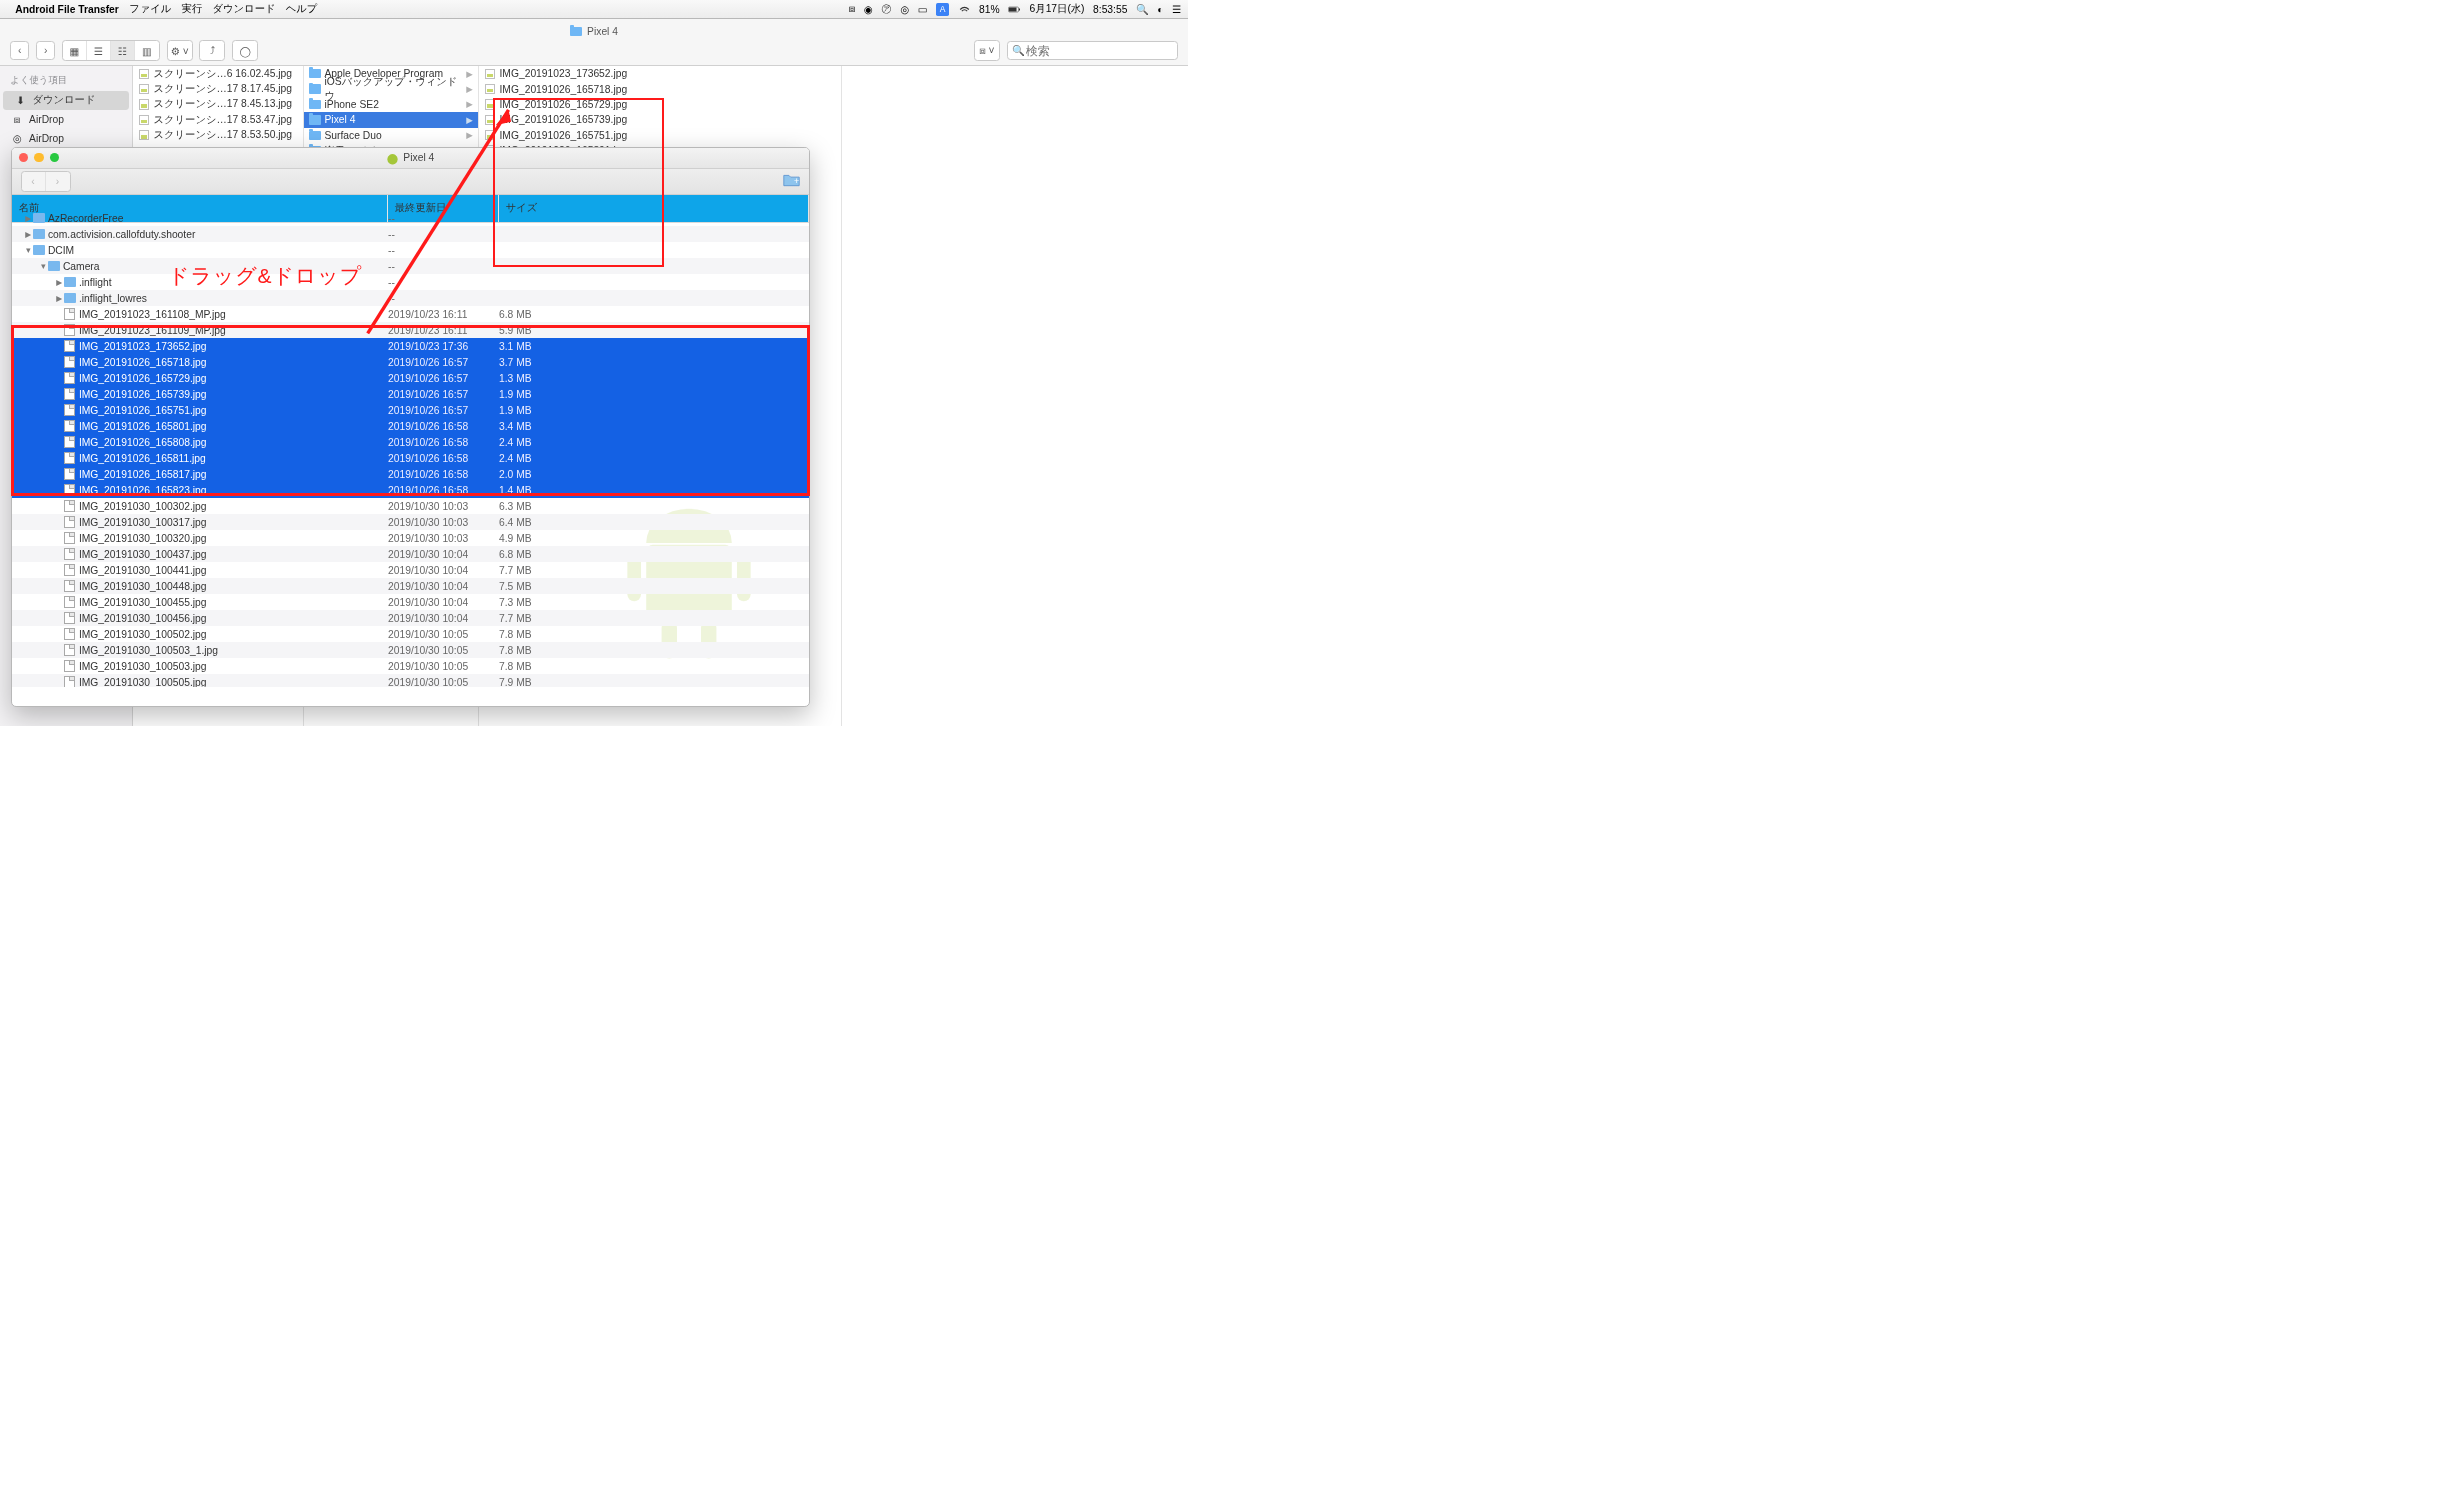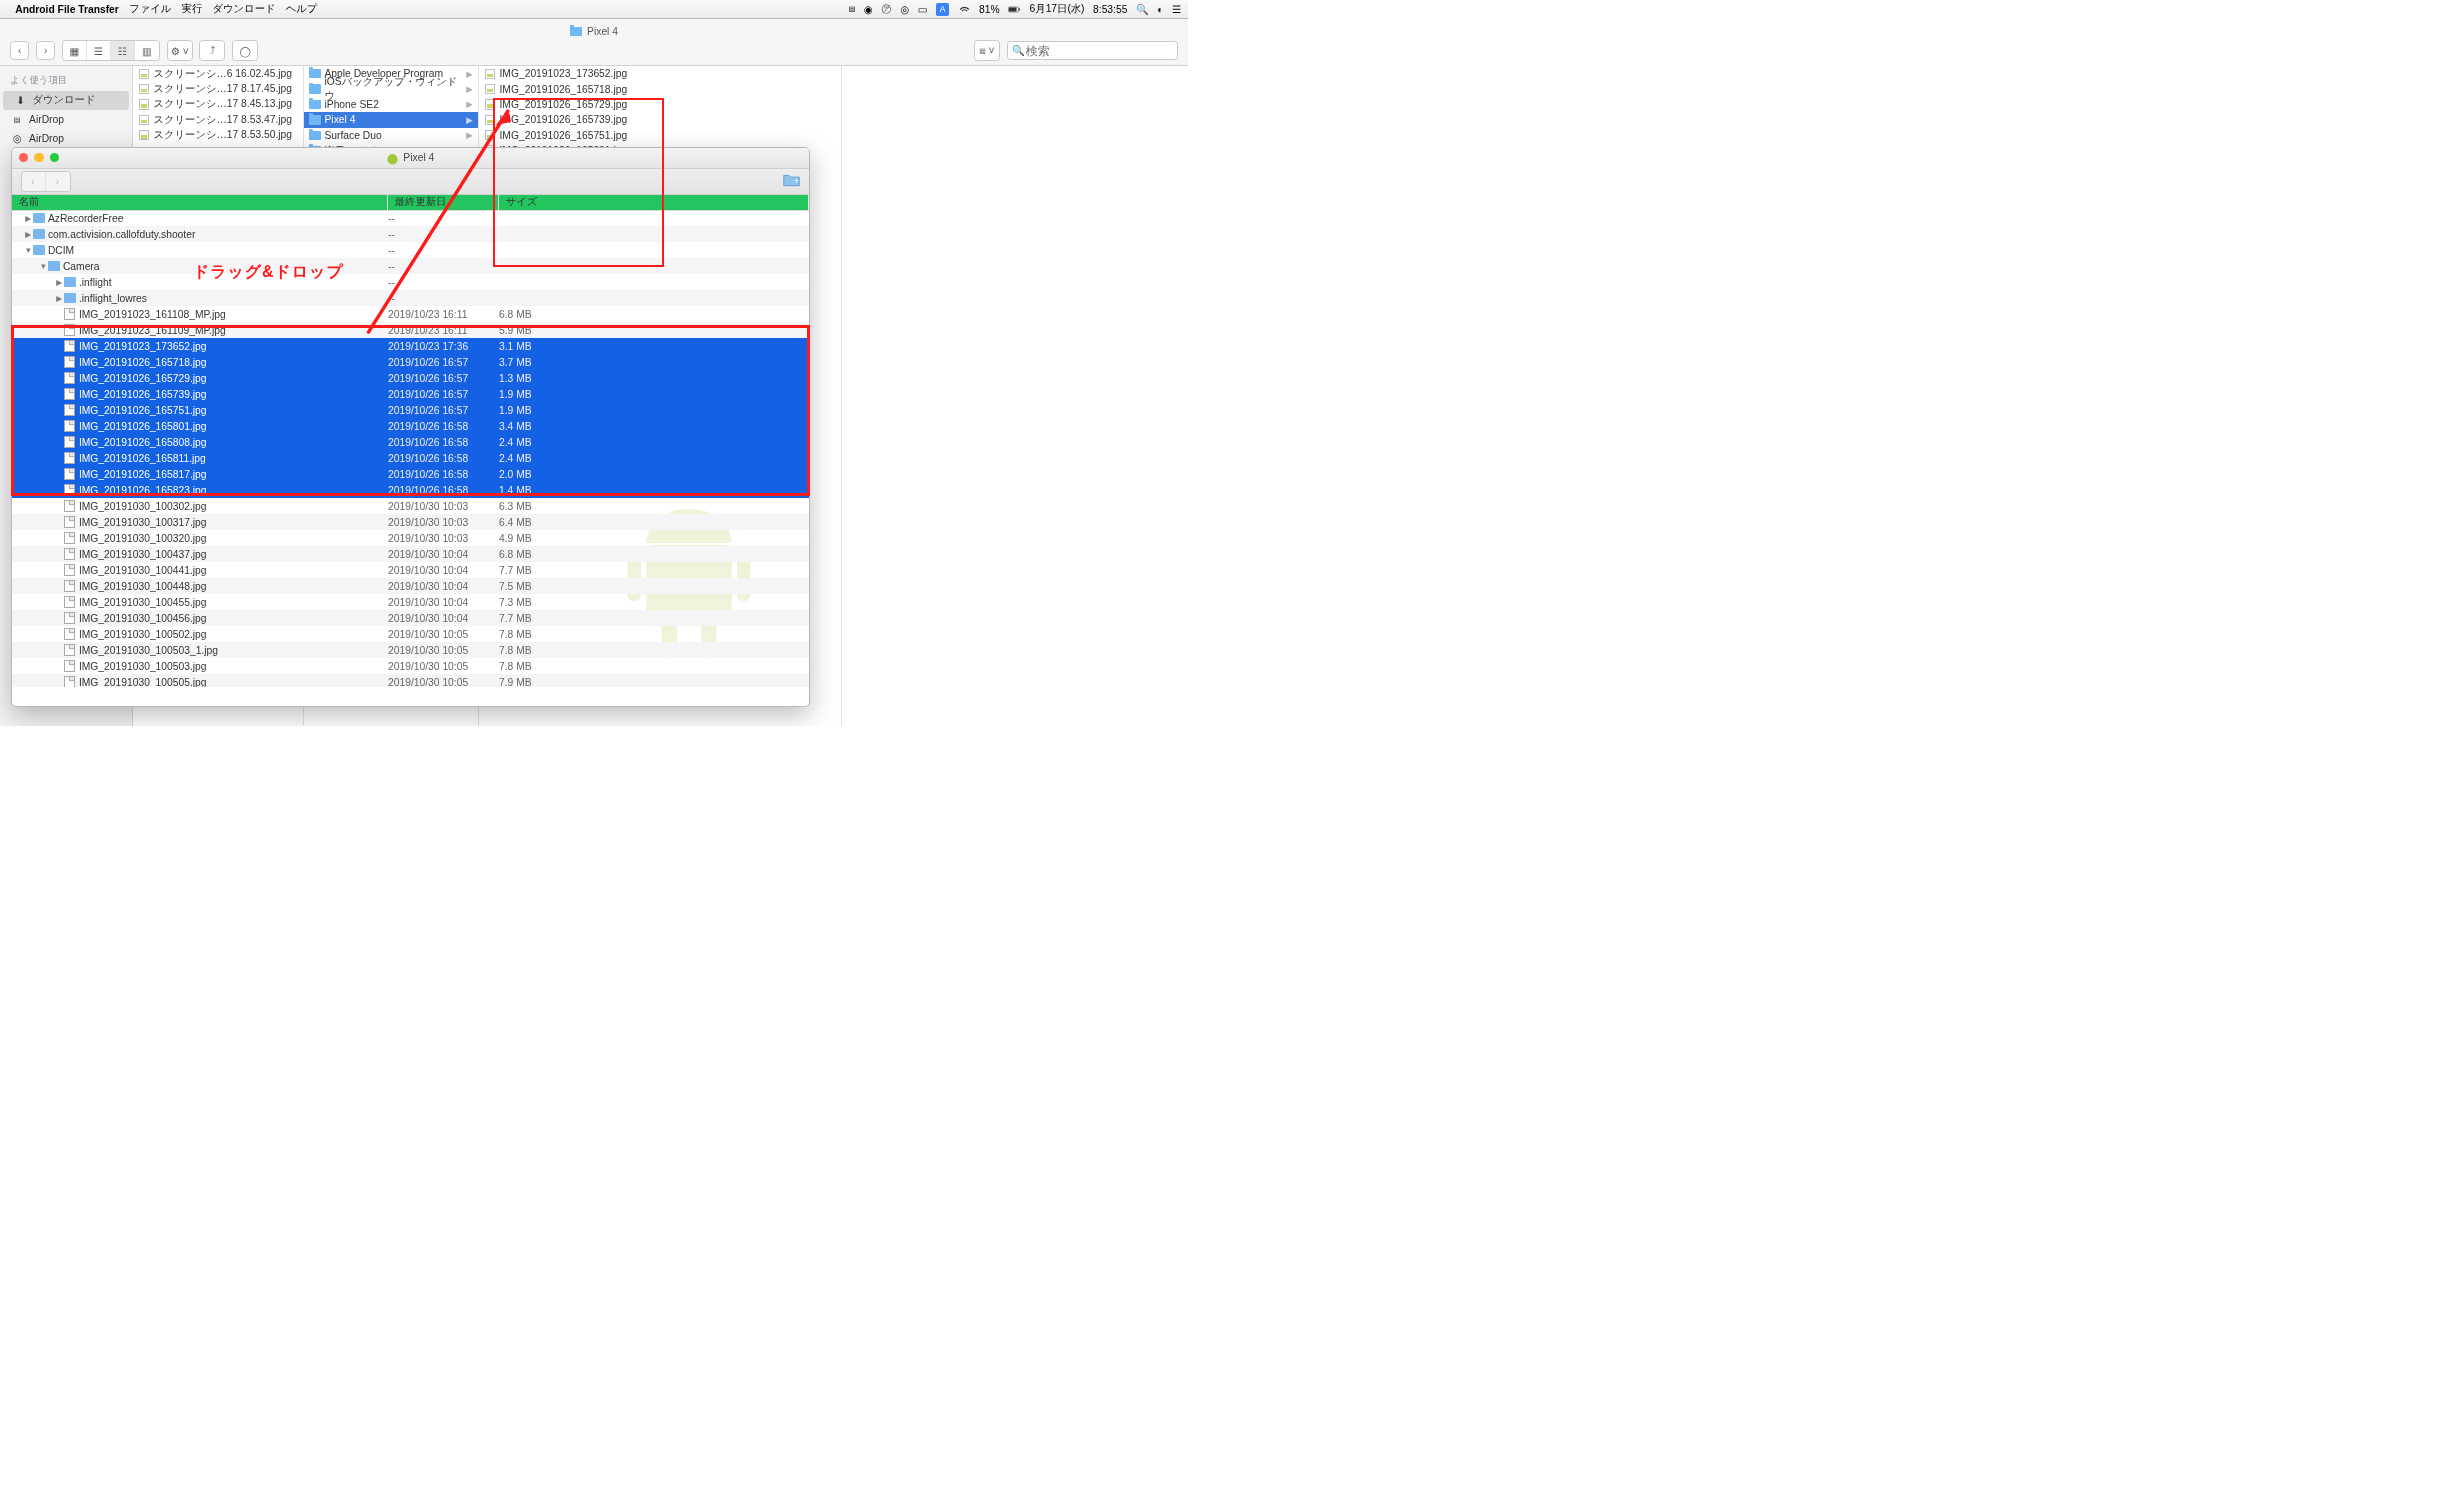--- a/index.html
+++ b/index.html
@@ -41,21 +41,21 @@
 .img-icon{width:10.3px;height:10.3px;background:#fff;border:0.9px solid #bfbfbf;position:relative}
 .img-icon::after{content:"";position:absolute;bottom:0.9px;left:0.9px;right:0.9px;height:3.4px;background:#c9d86a}
 .aft{position:absolute;left:11px;top:147px;width:799px;height:560px;background:#fff;border:0.9px solid #b8b8b8;border-radius:5.1px;box-shadow:0 8.5px 26px rgba(0,0,0,.25);overflow:hidden}
 .aft .titlebar{height:20.5px;background:linear-gradient(#f3f3f3,#e6e6e6);border-bottom:0.9px solid #cfcfcf;display:flex;align-items:center;padding:0 6.8px;position:relative}
 .aft .dots{display:flex;gap:6px}
 .aft .dot{width:9.4px;height:9.4px;border-radius:50%}
 .aft .dr{background:#ff5f57}.aft .dy{background:#febc2e}.aft .dg{background:#28c840}
 .aft .wtitle{position:absolute;left:0;right:0;text-align:center;font-size:11px;color:#444;display:flex;justify-content:center;align-items:center;gap:5.1px}
 .aft .tb2{height:26px;background:linear-gradient(#eee,#e3e3e3);border-bottom:0.9px solid #cfcfcf;display:flex;align-items:center;padding:0 8.5px;position:relative}
 .aft .tb2 .folderbtn{margin-left:auto;color:#5a93cf}
-.aft .cols{height:16px;background:#22c55e;border-bottom:0.9px solid #d9d9d9;display:flex;align-items:flex-end;font-size:9.4px;color:#333}
+.aft .cols{height:28px;background:#0ea5e9;border-bottom:0.9px solid #d9d9d9;display:flex;align-items:flex-end;font-size:9.4px;color:#333}
 .aft .cols .c{padding:0 6.8px;border-right:0.9px solid #e5e5e5;height:100%;display:flex;align-items:center}
 .aft .cols .cn{flex:0 0 376px}
 .aft .cols .cd{flex:0 0 111px}
 .aft .cols .cs{flex:1}
 .aft .list{position:absolute;top:62px;bottom:19px;left:0;right:0;overflow:hidden}
 .aft .r{height:16px;display:flex;align-items:center;font-size:10.3px;color:#333}
 .aft .r:nth-child(even){background:#f5f5f7}
 .aft .r.sel{background:#1461e4;color:#fff}
 .aft .r .cn{flex:0 0 376px;display:flex;align-items:center}
 .aft .r .cd{flex:0 0 111px;color:#666}
@@ -63,21 +63,21 @@
 .aft .r .cs{flex:1;color:#666}
 .aft .r.sel .cs{color:#eef}
 .aft .r .ind{display:inline-block}
 .aft .r .tri{width:8.5px;display:inline-flex;justify-content:center;color:#7a7a7a;font-size:7.7px}
 .aft .r.sel .tri{color:#dbe8ff}
 .aft .r .ic{width:12px;height:12px;margin-right:3.4px;display:inline-flex;align-items:center;justify-content:center}
 .aft .status{position:absolute;bottom:0;left:0;right:0;height:19px;background:linear-gradient(#f3f3f3,#e7e7e7);border-top:0.9px solid #cfcfcf;display:flex;align-items:center;justify-content:center;font-size:9.4px;color:#555}
 .android-bg{position:absolute;right:30px;bottom:26px;width:180px;height:197px;opacity:.18;pointer-events:none}
 .redbox1{position:absolute;left:493px;top:98px;width:171px;height:169px;border:2.6px solid #ff1a1a;pointer-events:none;z-index:5}
 .redbox2{position:absolute;left:11px;top:325px;width:799px;height:171px;border:3.4px solid #ff1a1a;pointer-events:none;z-index:20}
-.annot{position:absolute;left:193px;top:262px;color:#ff1a1a;font-weight:700;font-size:16px;z-index:25;letter-spacing:0.9px}
+.annot{position:absolute;left:168px;top:262px;color:#ff1a1a;font-weight:400;font-size:21px;z-index:25;letter-spacing:0.9px}
 .arrow{position:absolute;left:359px;top:103px;z-index:24;pointer-events:none}
 .doc-icon{width:10.3px;height:12px;background:#fff;border:0.9px solid #a9a9a9;position:relative}
 .doc-icon::before{content:"";position:absolute;top:0;right:0;width:3.4px;height:3.4px;background:#e8e8e8;border-left:0.9px solid #a9a9a9;border-bottom:0.9px solid #a9a9a9}
 .folder-s{width:12px;height:9.4px;background:#79b8ee;border-radius:0.9px}
 </style>
 </head>
 <body>
 
 <div class="menubar">
   <span class="apple"></span>

